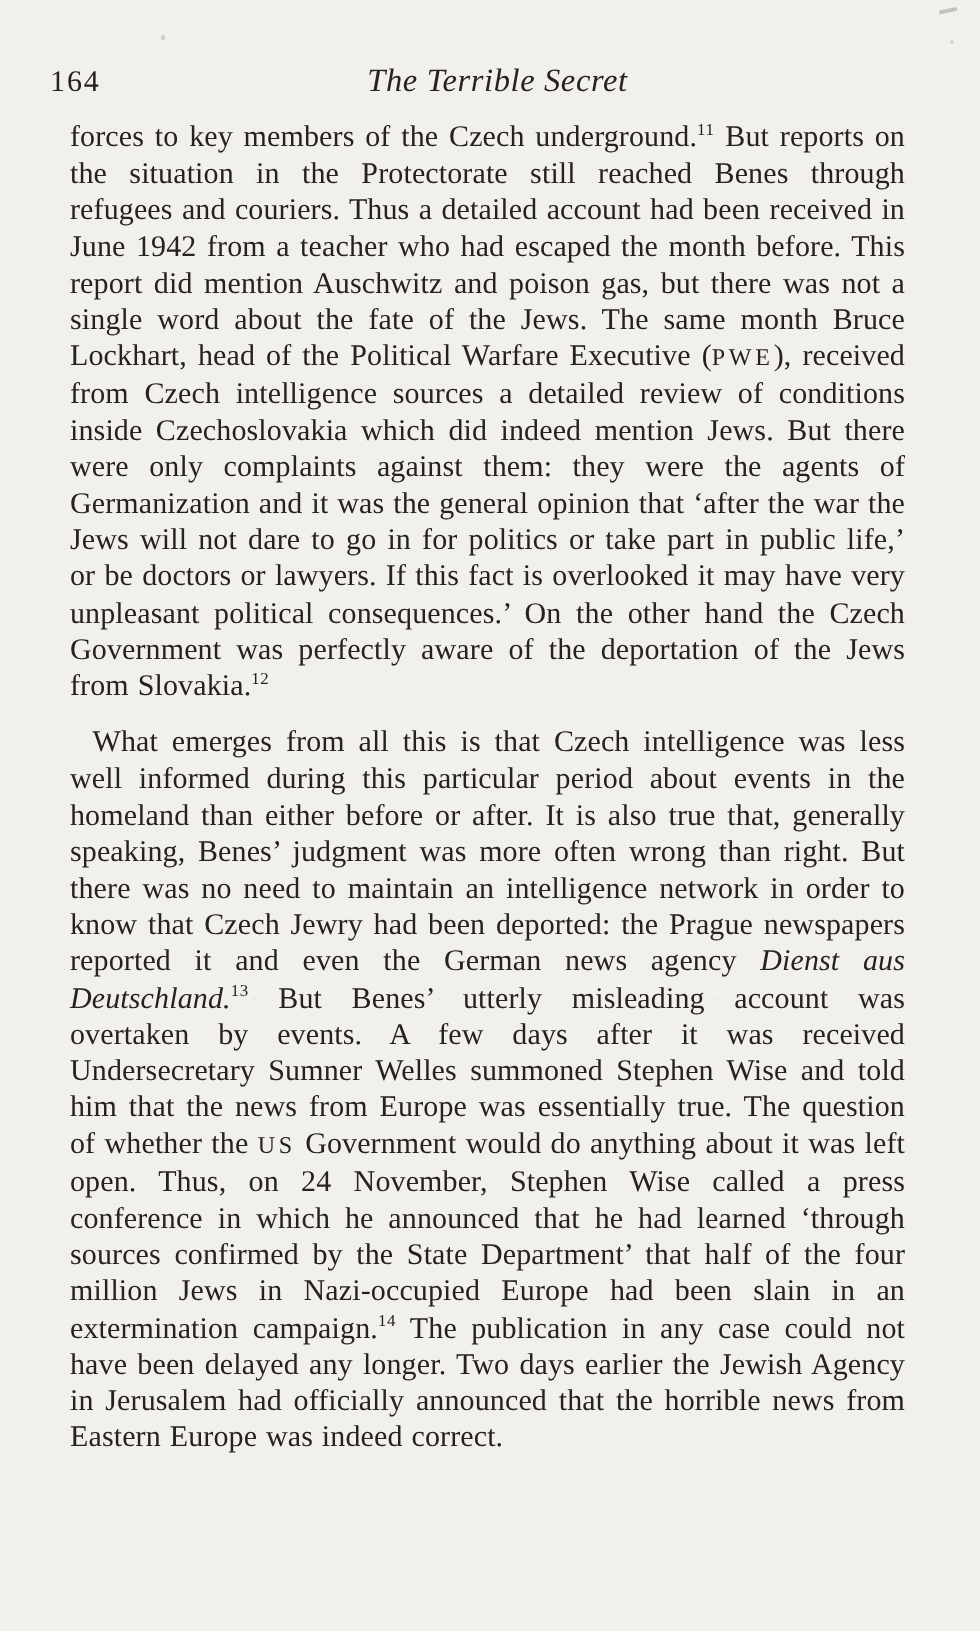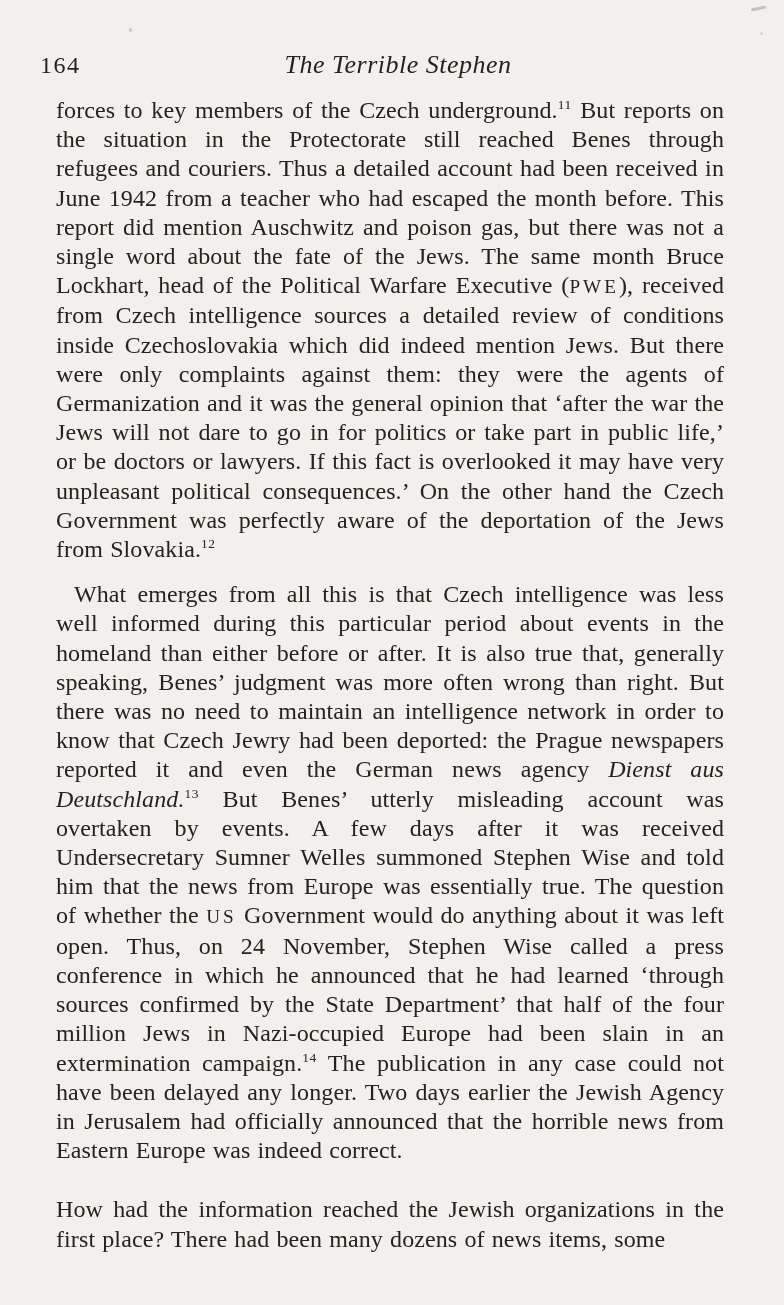--- a/index.html
+++ b/index.html
@@ -90,23 +90,22 @@
 <body>
 
 <div class="page">
 
   <div class="speck speck-dash"></div>
   <div class="speck speck-dot"></div>
   <div class="speck speck-dot2"></div>
 
   <div class="running-head">
     <span class="page-number">164</span>
-    <span class="running-title">The Terrible Stephen</span>
+    <span class="running-title">The Terrible Secret</span>
     <span class="head-spacer"></span>
   </div>
 
   <div class="page-body">
       <p class="para"><span>forces to key members of the Czech underground.</span><span class="sup">11</span><span> But reports on the situation in the Protectorate still reached Benes through refugees and couriers. Thus a detailed account had been received in June 1942 from a teacher who had escaped the month before. This report did mention Auschwitz and poison gas, but there was not a single word about the fate of the Jews. The same month Bruce Lockhart, head of the Political Warfare Executive (</span><span class="sc">PWE</span><span>), received from Czech intelligence sources a detailed review of conditions inside Czechoslovakia which did indeed mention Jews. But there were only complaints against them: they were the agents of Germanization and it was the general opinion that ‘after the war the Jews will not dare to go in for politics or take part in public life,’ or be doctors or lawyers. If this fact is overlooked it may have very unpleasant political consequences.’ On the other hand the Czech Government was perfectly aware of the deportation of the Jews from Slovakia.</span><span class="sup">12</span></p>
       <p class="para indent"><span>What emerges from all this is that Czech intelligence was less well informed during this particular period about events in the homeland than either before or after. It is also true that, generally speaking, Benes’ judgment was more often wrong than right. But there was no need to maintain an intelligence network in order to know that Czech Jewry had been deported: the Prague newspapers reported it and even the German news agency </span><span class="i">Dienst aus Deutschland.</span><span class="sup">13</span><span> But Benes’ utterly misleading account was overtaken by events. A few days after it was received Undersecretary Sumner Welles summoned Stephen Wise and told him that the news from Europe was essentially true. The question of whether the </span><span class="sc">US</span><span> Government would do anything about it was left open. Thus, on 24 November, Stephen Wise called a press conference in which he announced that he had learned ‘through sources confirmed by the State Department’ that half of the four million Jews in Nazi-occupied Europe had been slain in an extermination campaign.</span><span class="sup">14</span><span> The publication in any case could not have been delayed any longer. Two days earlier the Jewish Agency in Jerusalem had officially announced that the horrible news from Eastern Europe was indeed correct.</span></p>
-      <p class="para gap"><span>How had the information reached the Jewish organizations in the first place? There had been many dozens of news items, some</span></p>
     </div>
 
 </div>
 
 </body></html>

